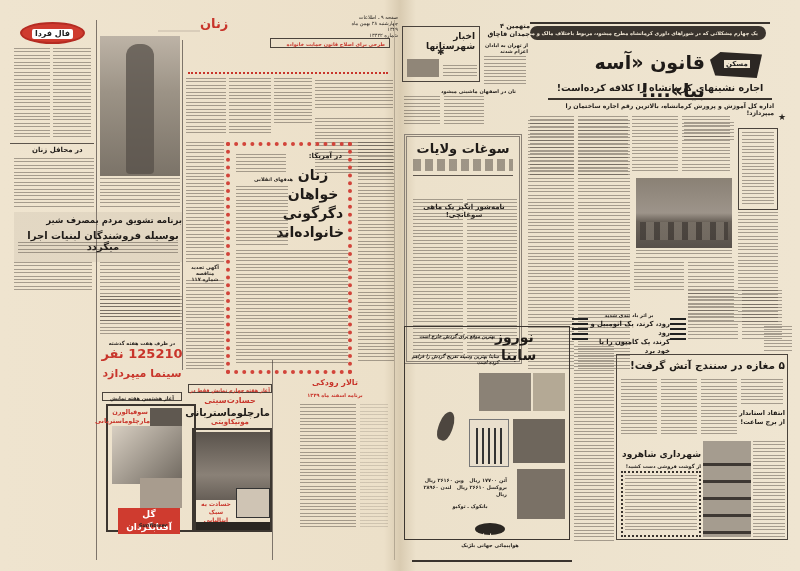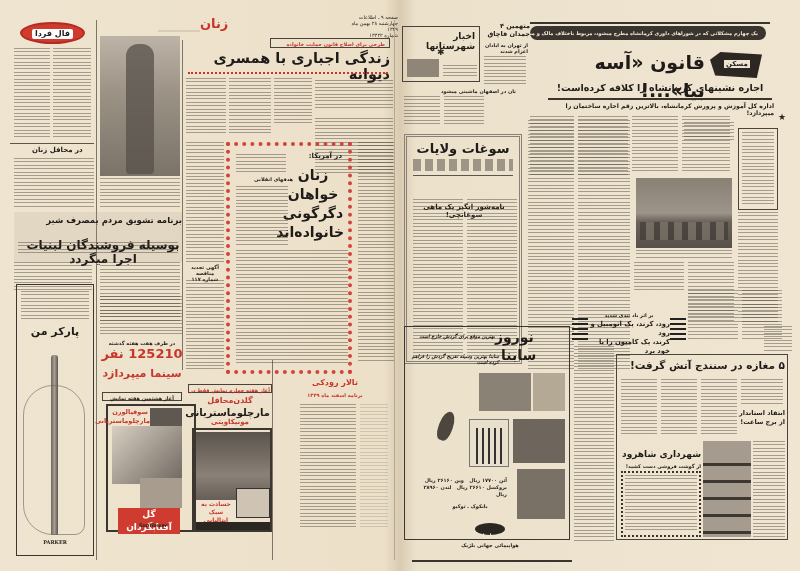--- a/index.html
+++ b/index.html
@@ -56,21 +56,20 @@
     <div class="txt" style="left:53px;top:48px;width:38px;height:92px;"></div>
     <div class="hrule" style="left:10px;top:143px;width:84px;"></div>
 
     <div class="abs hl" style="left:32px;top:146px;font-size:7px;">در محافل زنان</div>
     <div class="txt" style="left:14px;top:158px;width:80px;height:50px;"></div>
     <div class="txt" style="left:100px;top:158px;width:80px;height:50px;"></div>
 
     <div class="abs rtl" style="left:270px;top:38px;width:120px;height:10px;border:1px solid #4a433c;">
       <div class="small red hl" style="padding:2px 4px;font-size:5px;">طرحی برای اصلاح قانون حمایت خانواده</div>
     </div>
-    <div class="abs hl" style="left:190px;top:50px;width:200px;font-size:14.5px;text-align:right;">زندگی اجباری با همسری دیوانه</div>
     <div class="abs" style="left:188px;top:72px;width:200px;height:2px;border-top:2px dotted #c8352b;"></div>
 
     <div class="photo" style="left:100px;top:36px;width:80px;height:140px;background:linear-gradient(180deg,#bdb3a6 0%,#9c9386 40%,#7b7368 100%);">
       <div class="abs" style="left:26px;top:8px;width:28px;height:130px;background:#57504a;border-radius:12px 12px 4px 4px;opacity:.75;"></div>
     </div>
 
     <div class="txt" style="left:186px;top:78px;width:40px;height:55px;"></div>
     <div class="txt" style="left:229px;top:78px;width:42px;height:55px;"></div>
     <div class="txt" style="left:274px;top:78px;width:38px;height:45px;"></div>
     <div class="txt" style="left:315px;top:80px;width:78px;height:30px;"></div>
@@ -88,58 +87,51 @@
       <div class="txt" style="left:6px;top:8px;width:50px;height:20px;"></div>
       <div class="txt" style="left:6px;top:40px;width:52px;height:60px;"></div>
       <div class="txt" style="left:6px;top:104px;width:112px;height:116px;"></div>
     </div>
 
     <div class="txt" style="left:358px;top:142px;width:36px;height:220px;"></div>
     <div class="txt" style="left:186px;top:142px;width:38px;height:120px;"></div>
 
     <div class="abs" style="left:14px;top:212px;width:168px;height:50px;background:rgba(160,150,135,.15);"></div>
     <div class="abs hl" style="left:24px;top:215px;width:158px;font-size:8.5px;text-align:right;">برنامه تشویق مردم بمصرف شیر</div>
-    <div class="abs hl" style="left:24px;top:230px;width:158px;font-size:12px;text-align:center;margin-top:8px;">بوسیله فروشندگان لبنیات اجرا میگردد</div>
+    <div class="abs hl" style="left:24px;top:230px;width:158px;font-size:10px;text-align:center;">بوسیله فروشندگان لبنیات اجرا میگردد</div>
     <div class="txt" style="left:18px;top:242px;width:160px;height:12px;"></div>
     <div class="txt" style="left:14px;top:262px;width:78px;height:30px;"></div>
     <div class="txt" style="left:100px;top:262px;width:80px;height:60px;"></div>
 
     <div class="abs hl center" style="left:186px;top:264px;width:38px;">
       <div class="small">آگهی تجدید مناقصه</div>
       <div class="small">شماره ۱۱۷</div>
     </div>
     <div class="txt" style="left:186px;top:280px;width:38px;height:90px;"></div>
 
-    <div class="ad-border" style="left:16px;top:284px;width:78px;height:272px;border-width:1px;">
-      <div class="txt" style="left:4px;top:6px;width:68px;height:30px;"></div>
-      <div class="abs hl" style="left:8px;top:40px;width:60px;font-size:11px;text-align:center;">پارکر من</div>
-      <div class="abs" style="left:34px;top:70px;width:7px;height:180px;background:linear-gradient(90deg,#6e665d,#a89f92,#5d564e);border-radius:3px 3px 1px 1px;"></div>
-      <div class="abs" style="left:6px;top:100px;width:62px;height:150px;border:1px solid #6c645a;border-radius:30px 30px 10px 30px;opacity:.6;"></div>
-      <div class="abs center" style="left:0;top:254px;width:76px;font-family:'DejaVu Serif',serif;font-size:5px;font-weight:bold;">PARKER</div>
-    </div>
 
     <div class="abs center" style="left:100px;top:340px;width:84px;">
       <div class="small hl">در ظرف هفت هفته گذشته</div>
       <div class="hl red" style="font-size:13px;line-height:15px;">125210 نفر</div>
       <div class="hl red" style="font-size:11px;margin-top:6px;">سینما میپردازد</div>
     </div>
     <div class="box center small hl" style="left:102px;top:392px;width:80px;height:9px;padding-top:2px;">آغاز هشتمین هفته نمایش</div>
     <div class="txt" style="left:100px;top:296px;width:82px;height:40px;"></div>
 
     <div class="ad-border" style="left:106px;top:404px;width:90px;height:128px;">
       <div class="abs hl red" style="left:2px;top:2px;width:40px;font-size:6.5px;line-height:9px;text-align:center;">سوفیالورن مارچلوماستریانی</div>
       <div class="photo" style="left:42px;top:2px;width:32px;height:52px;background:#5f5850;"></div>
       <div class="photo" style="left:4px;top:20px;width:70px;height:58px;background:linear-gradient(135deg,#d8cfc2,#6e675e);"></div>
       <div class="photo" style="left:32px;top:72px;width:42px;height:30px;background:#a89c8e;"></div>
       <div class="abs redbg hl center" style="left:10px;top:102px;width:62px;font-size:9px;line-height:13px;">گل آفتابگردان</div>
       <div class="abs center" style="left:20px;top:116px;width:50px;font-size:5px;font-weight:bold;font-style:italic;">Sunflower</div>
     </div>
 
     <div class="box center small hl red" style="left:188px;top:384px;width:84px;height:9px;padding-top:2px;">آغاز هفته چهارم نمایش فقط در</div>
-    <div class="abs hl red center" style="left:190px;top:396px;width:80px;font-size:8px;">گلدن‌محافل</div>
+    <div class="abs hl red center" style="left:190px;top:396px;width:80px;font-size:8px;">حسادت‌سیتی</div>
     <div class="abs hl center" style="left:190px;top:407px;width:80px;font-size:10px;">مارچلوماستریانی</div>
     <div class="abs hl red center" style="left:190px;top:418px;width:80px;font-size:7px;">مونیکاویتی</div>
     <div class="ad-border" style="left:192px;top:428px;width:80px;height:104px;">
       <div class="photo" style="left:2px;top:2px;width:74px;height:86px;background:linear-gradient(180deg,#5a534c 0%,#8a8177 50%,#4d4640 100%);"></div>
       <div class="photo" style="left:42px;top:58px;width:34px;height:30px;background:#cfc4b4;border:1px solid #333;"></div>
       <div class="abs hl red" style="left:2px;top:70px;width:40px;font-size:6px;line-height:8px;text-align:center;background:#efe4cf;">حسادت به سبک ایتالیایی</div>
       <div class="abs" style="left:2px;top:92px;width:74px;height:8px;background:#2a2622;"></div>
     </div>
 
     <div class="abs hl red center" style="left:300px;top:378px;width:70px;font-size:8px;">تالار رودکی</div>

